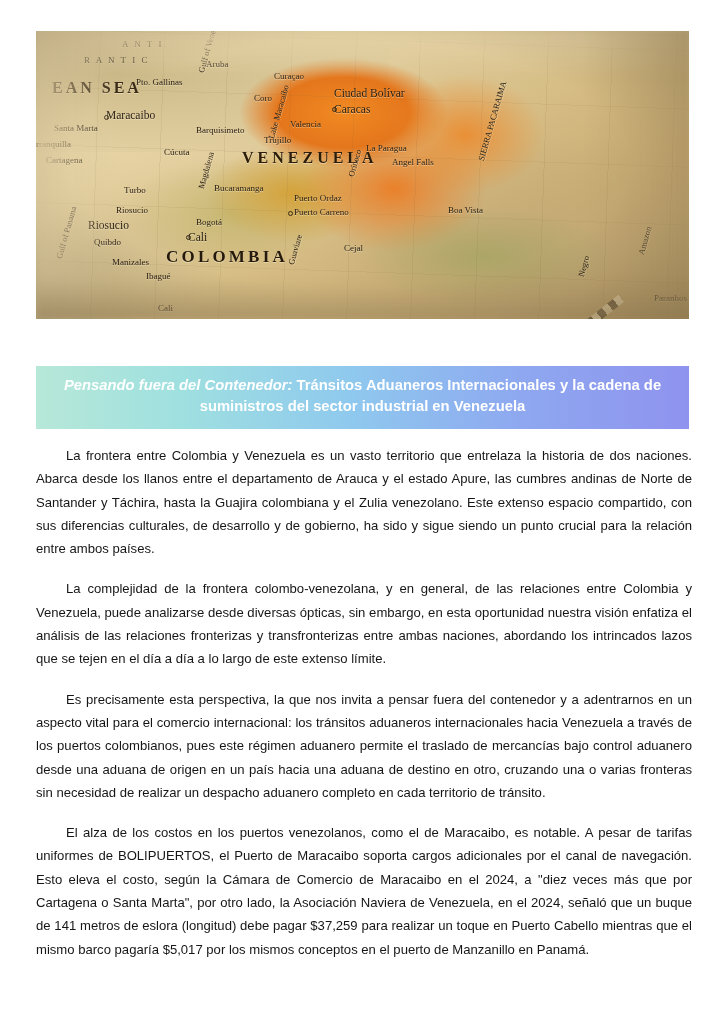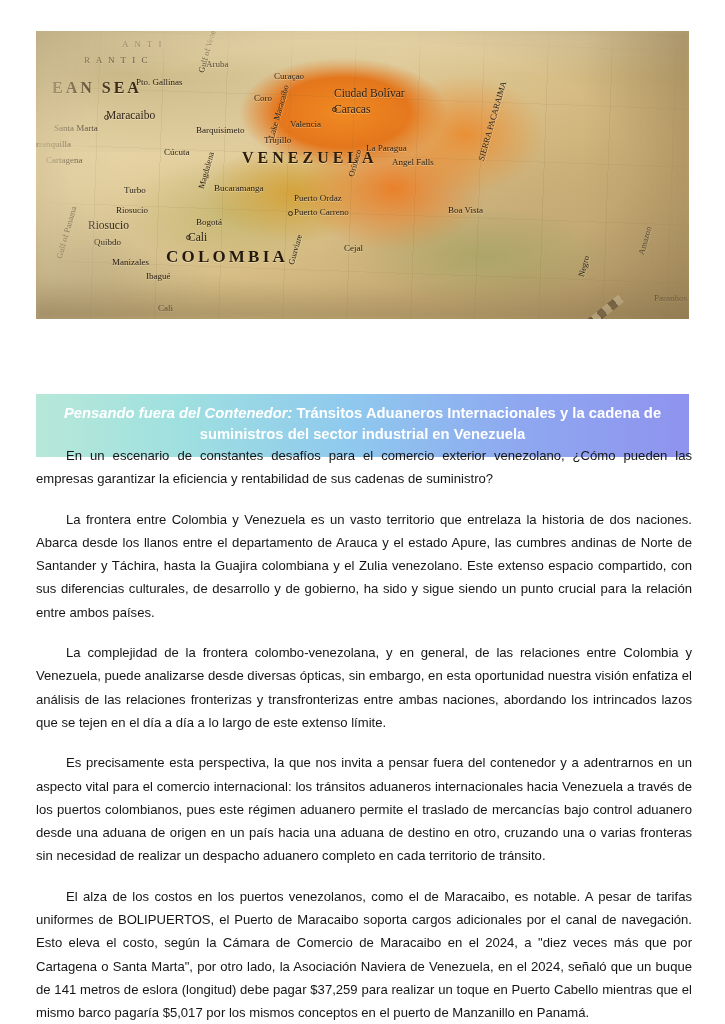--- a/index.html
+++ b/index.html
@@ -195,21 +195,20 @@
     top: 366px;
     width: 653px;
     padding: 9px 26px 11px 26px;
     box-sizing: border-box;
     background: linear-gradient(to right, #b7e8d8 0%, #9fe0e0 22%, #8fc9ee 48%, #8ea8f0 74%, #8f93ee 100%);
     text-align: center;
     color: #ffffff;
     font-size: 14.8px;
     line-height: 1.45;
     font-weight: bold;
-    margin-top: 28px;
   }
   .title-banner .lead {
     font-style: italic;
   }
 
   
   .body {
     position: absolute;
     left: 36px;
     top: 444px;
@@ -298,20 +297,19 @@
     <div class="hero-blur-right"></div>
     <div class="hero-blur-bottom"></div>
     <div class="hero-vig"></div>
   </div>
 
   <div class="title-banner">
     <span class="lead">Pensando fuera del Contenedor:</span><span> Tránsitos Aduaneros Internacionales y la cadena de suministros del sector industrial en Venezuela</span>
   </div>
 
   <div class="body">
-    <p>En un escenario de constantes desafíos para el comercio exterior venezolano, ¿Cómo pueden las empresas garantizar la eficiencia y rentabilidad de sus cadenas de suministro?</p>
     <p>La frontera entre Colombia y Venezuela es un vasto territorio que entrelaza la historia de dos naciones. Abarca desde los llanos entre el departamento de Arauca y el estado Apure, las cumbres andinas de Norte de Santander y Táchira, hasta la Guajira colombiana y el Zulia venezolano. Este extenso espacio compartido, con sus diferencias culturales, de desarrollo y de gobierno, ha sido y sigue siendo un punto crucial para la relación entre ambos países.</p>
     <p>La complejidad de la frontera colombo-venezolana, y en general, de las relaciones entre Colombia y Venezuela, puede analizarse desde diversas ópticas, sin embargo, en esta oportunidad nuestra visión enfatiza el análisis de las relaciones fronterizas y transfronterizas entre ambas naciones, abordando los intrincados lazos que se tejen en el día a día a lo largo de este extenso límite.</p>
     <p>Es precisamente esta perspectiva, la que nos invita a pensar fuera del contenedor y a adentrarnos en un aspecto vital para el comercio internacional: los tránsitos aduaneros internacionales hacia Venezuela a través de los puertos colombianos, pues este régimen aduanero permite el traslado de mercancías bajo control aduanero desde una aduana de origen en un país hacia una aduana de destino en otro, cruzando una o varias fronteras sin necesidad de realizar un despacho aduanero completo en cada territorio de tránsito.</p>
     <p>El alza de los costos en los puertos venezolanos, como el de Maracaibo, es notable. A pesar de tarifas uniformes de BOLIPUERTOS, el Puerto de Maracaibo soporta cargos adicionales por el canal de navegación. Esto eleva el costo, según la Cámara de Comercio de Maracaibo en el 2024, a "diez veces más que por Cartagena o Santa Marta", por otro lado, la Asociación Naviera de Venezuela, en el 2024, señaló que un buque de 141 metros de eslora (longitud) debe pagar $37,259 para realizar un toque en Puerto Cabello mientras que el mismo barco pagaría $5,017 por los mismos conceptos en el puerto de Manzanillo en Panamá.</p>
   </div>
 
 </div>
 
 </body></html>

